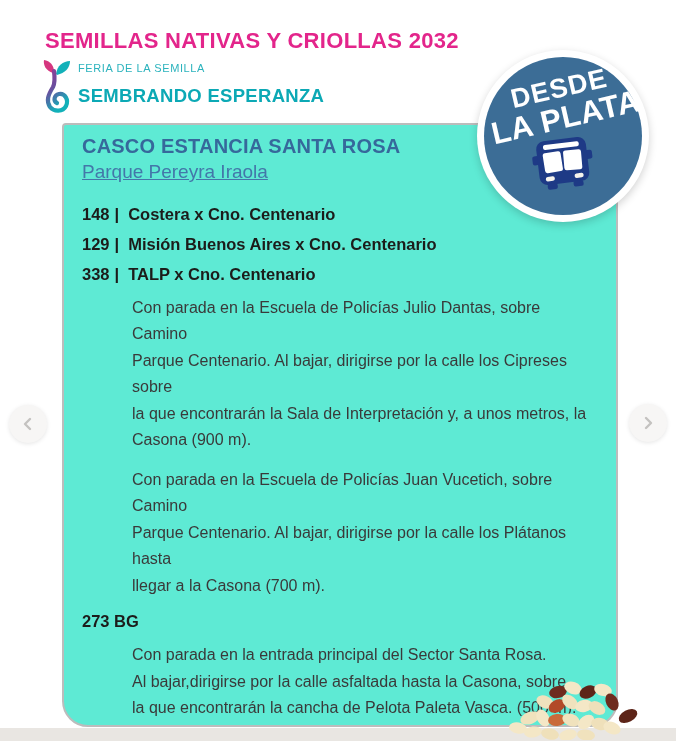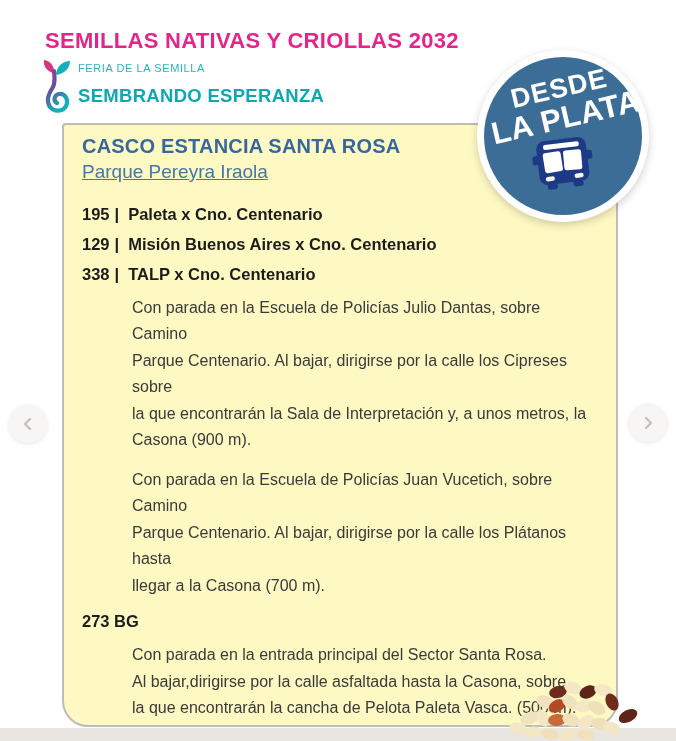--- a/index.html
+++ b/index.html
@@ -20,21 +20,21 @@
     position:absolute;left:45px;top:28px;
     font-size:22px;font-weight:800;color:var(--pink);letter-spacing:.3px;
   }
   .logo{position:absolute;left:40px;top:59px;width:36px;height:56px;}
   .brand{position:absolute;left:78px;top:62px;line-height:1.15;}
   .brand-line1{font-size:11px;color:var(--teal);letter-spacing:.6px;}
   .brand-line2{font-size:18.5px;font-weight:800;color:var(--teal-dark);letter-spacing:.3px;margin-top:10px;}
 
   .card{
     position:absolute;left:62px;top:123px;width:556px;height:604px;
-    background:#fef9c3;border:2px solid var(--card-border);
+    background:#5eead4;border:2px solid var(--card-border);
     border-radius:4px 4px 26px 26px;
     padding:10px 18px 0 18px;z-index:1;
   }
   .card-title{font-size:20px;font-weight:800;color:var(--blue-title);letter-spacing:.2px;}
   .card-subtitle{font-size:19px;color:var(--blue-sub);margin-top:3px;text-decoration:underline;}
   .routes-list{margin-top:22px;}
   .route{
     font-size:16.5px;font-weight:800;color:var(--heading-text);
     margin:0 0 11px 0;line-height:1.15;
   }
@@ -100,21 +100,21 @@
 
 <div class="brand">
   <div class="brand-line1">FERIA DE LA SEMILLA</div>
   <div class="brand-line2">SEMBRANDO ESPERANZA</div>
 </div>
 
 <div class="card">
   <div class="card-title">CASCO ESTANCIA SANTA ROSA</div>
   <div class="card-subtitle">Parque Pereyra Iraola</div>
   <div class="routes-list">
-      <div class="route"><span class="num">195</span><span class="sep">|</span><span class="rname">Paleta x Cno. Centenario</span></div>
+      <div class="route"><span class="num">148</span><span class="sep">|</span><span class="rname">Costera x Cno. Centenario</span></div>
       <div class="route"><span class="num">129</span><span class="sep">|</span><span class="rname">Misión Buenos Aires x Cno. Centenario</span></div>
       <div class="route"><span class="num">338</span><span class="sep">|</span><span class="rname">TALP x Cno. Centenario</span></div>
       <div class="para">Con parada en la Escuela de Policías Julio Dantas, sobre Camino
 Parque Centenario. Al bajar, dirigirse por la calle los Cipreses sobre
 la que encontrarán la Sala de Interpretación y, a unos metros, la
 Casona (900 m).</div>
       <div class="para">Con parada en la Escuela de Policías Juan Vucetich, sobre Camino
 Parque Centenario. Al bajar, dirigirse por la calle los Plátanos hasta
 llegar a la Casona (700 m).</div>
       <div class="route"><span class="num">273 BG</span></div>

